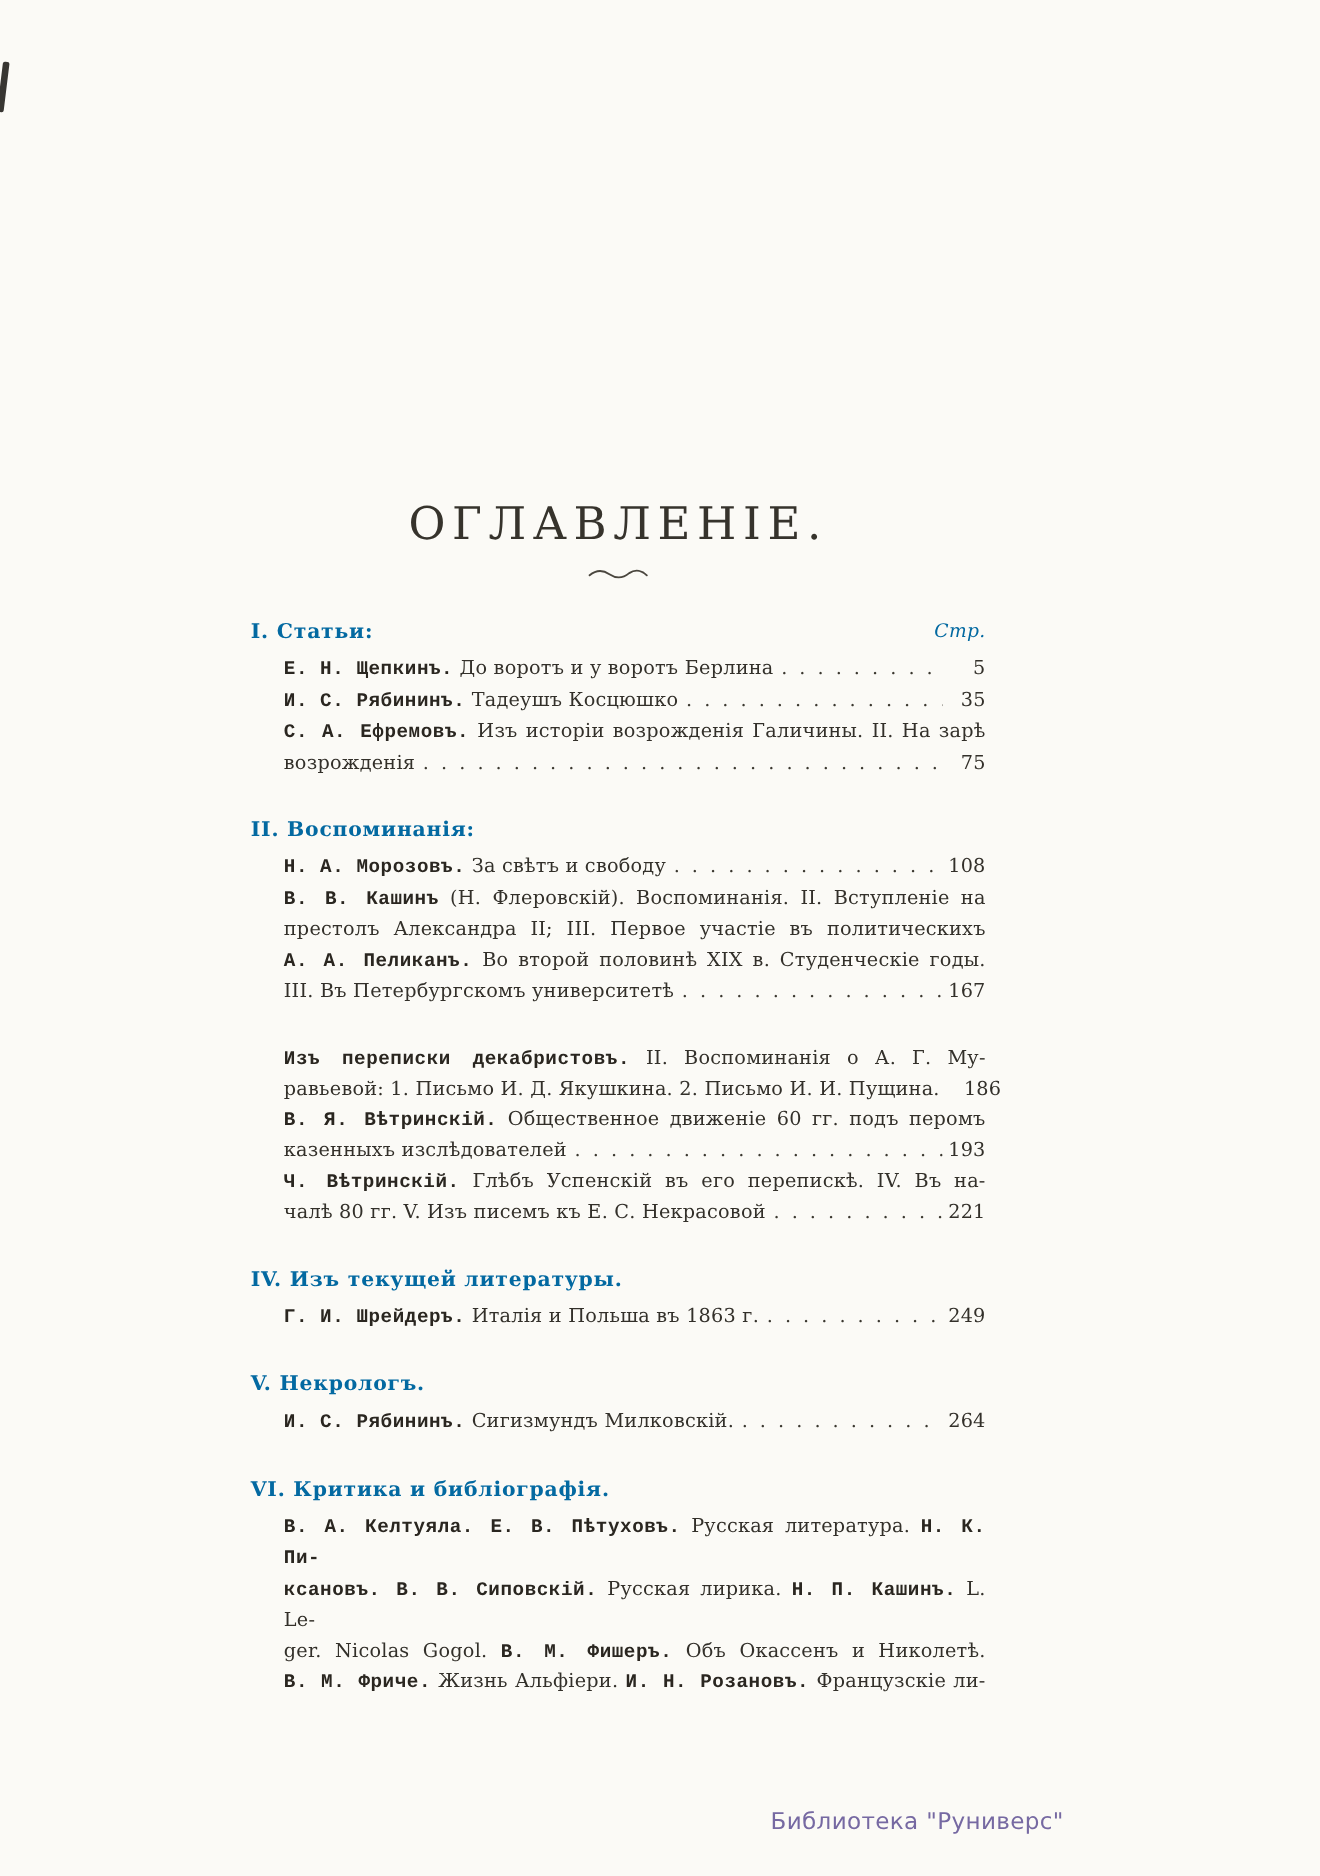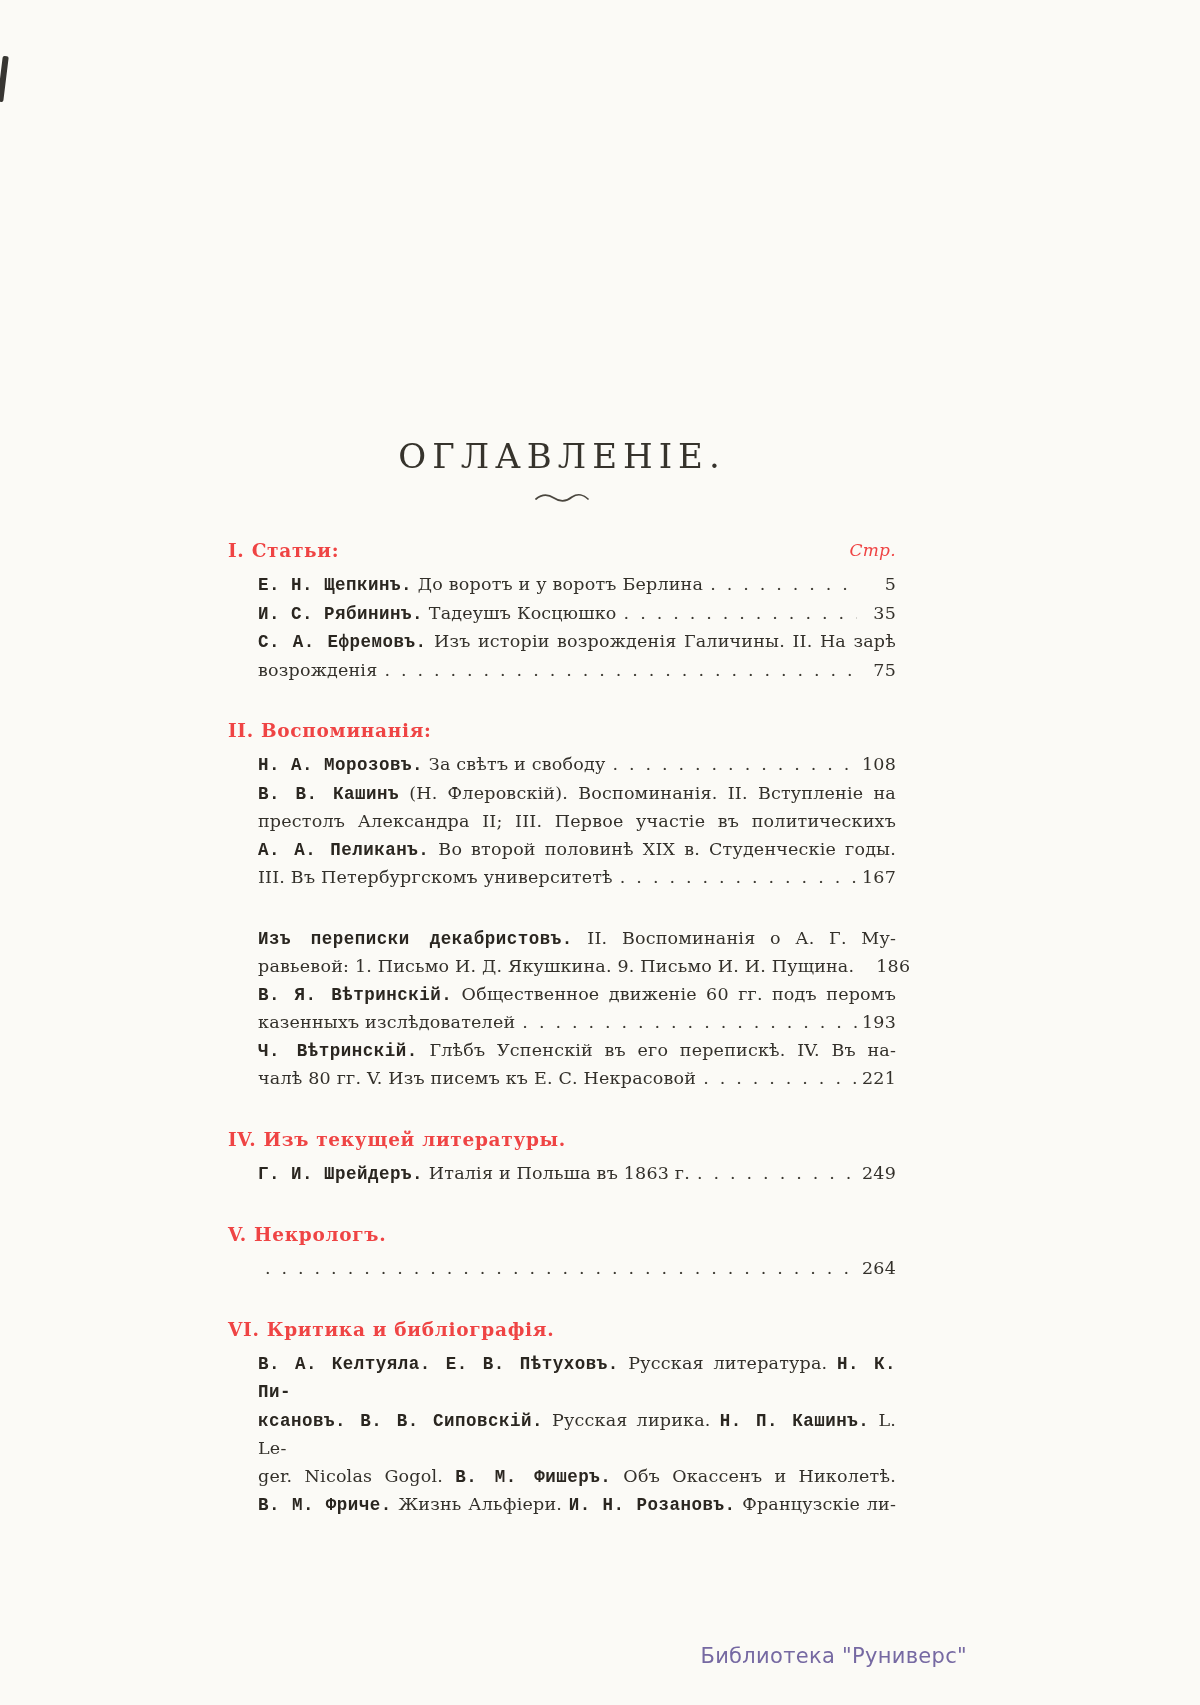--- a/index.html
+++ b/index.html
@@ -12,29 +12,29 @@
   }
   .page{position:absolute;inset:0;}
   .edge-artifact{
     position:absolute;left:0;top:56px;width:6px;height:46px;
     background:#15130f;border-radius:2px;transform:rotate(7deg);opacity:.85;
   }
   .content{
     position:absolute;left:228px;top:436px;width:668px;
   }
   .title{
-    margin:0;text-align:center;font-weight:normal;
-    font-size:34px;letter-spacing:6px;color:#36332c;
+    margin:16px;text-align:center;font-weight:normal;
+    font-size:41px;letter-spacing:6px;color:#36332c;
   }
   .flourish{display:block;margin:16px auto 2px;}
   .toc-section{margin-top:33px;}
   .sec-heading{
     display:flex;justify-content:space-between;align-items:flex-start;
     font-weight:bold;font-size:18.5px;letter-spacing:.7px;line-height:27px;
-    margin-bottom:7px;color:#ef4444;
+    margin-bottom:7px;color:#0369a1;
   }
   .col-pages{font-weight:normal;font-style:italic;font-size:17px;letter-spacing:.3px;}
   .entry{margin-left:30px;font-size:17.5px;line-height:27.5px;letter-spacing:.2px;}
   .entry b{color:#2a2620;letter-spacing:.5px;font-family:Liberation Mono, monospace;}
   .line.full{text-align:justify;text-align-last:justify;}
   .line.last{display:flex;align-items:baseline;}
   .line-text{flex:0 0 auto;max-width:100%;}
   .leader{
     flex:1 1 auto;min-width:10px;overflow:hidden;white-space:nowrap;
     margin:0 3px 0 7px;word-spacing:5px;color:#3a372f;
@@ -109,21 +109,21 @@
               <span class="line-text">III. Въ Петербургскомъ университетѣ</span>
               <span class="leader"></span>
               <span class="pagenum">167</span>
             </div>
           </div>
         </section>
         <section class="toc-section">
           <div class="entry">
             <div class="line full"><b>Изъ переписки декабристовъ.</b> II. Воспоминанія о А. Г. Му-</div>
             <div class="line last">
-              <span class="line-text">равьевой: 1. Письмо И. Д. Якушкина. 9. Письмо И. И. Пущина.</span>
+              <span class="line-text">равьевой: 1. Письмо И. Д. Якушкина. 2. Письмо И. И. Пущина.</span>
               <span class="leader blank"></span>
               <span class="pagenum">186</span>
             </div>
           </div>
           <div class="entry">
             <div class="line full"><b>В. Я. Вѣтринскій.</b> Общественное движеніе 60 гг. подъ перомъ</div>
             <div class="line last">
               <span class="line-text">казенныхъ изслѣдователей</span>
               <span class="leader"></span>
               <span class="pagenum">193</span>
@@ -149,20 +149,21 @@
               <span class="pagenum">249</span>
             </div>
           </div>
         </section>
         <section class="toc-section">
           <div class="sec-heading">
             <span>V. Некрологъ.</span>
           </div>
           <div class="entry">
             <div class="line last">
+              <span class="line-text"><b>И. С. Рябининъ.</b> Сигизмундъ Милковскій.</span>
               <span class="leader"></span>
               <span class="pagenum">264</span>
             </div>
           </div>
         </section>
         <section class="toc-section">
           <div class="sec-heading">
             <span>VI. Критика и библіографія.</span>
           </div>
           <div class="entry">

